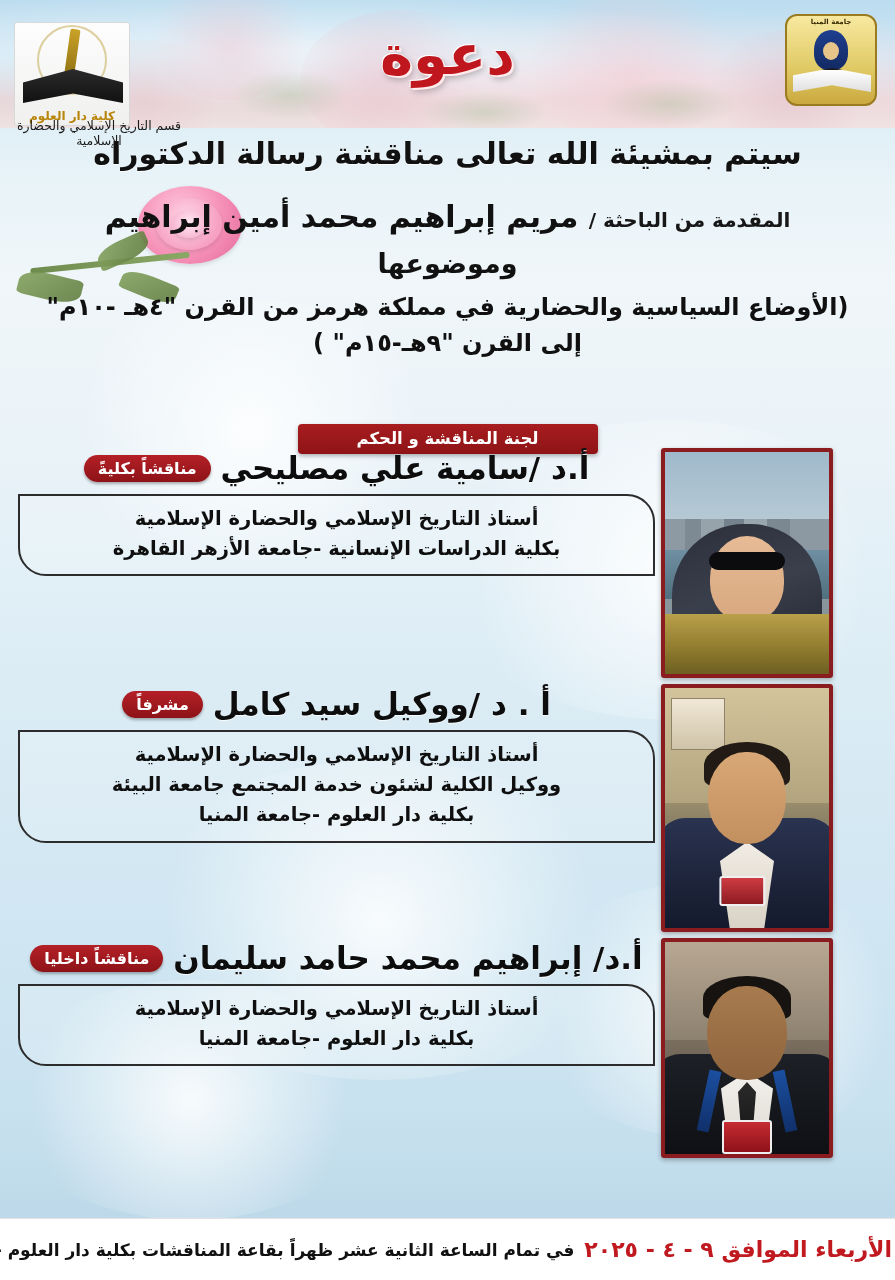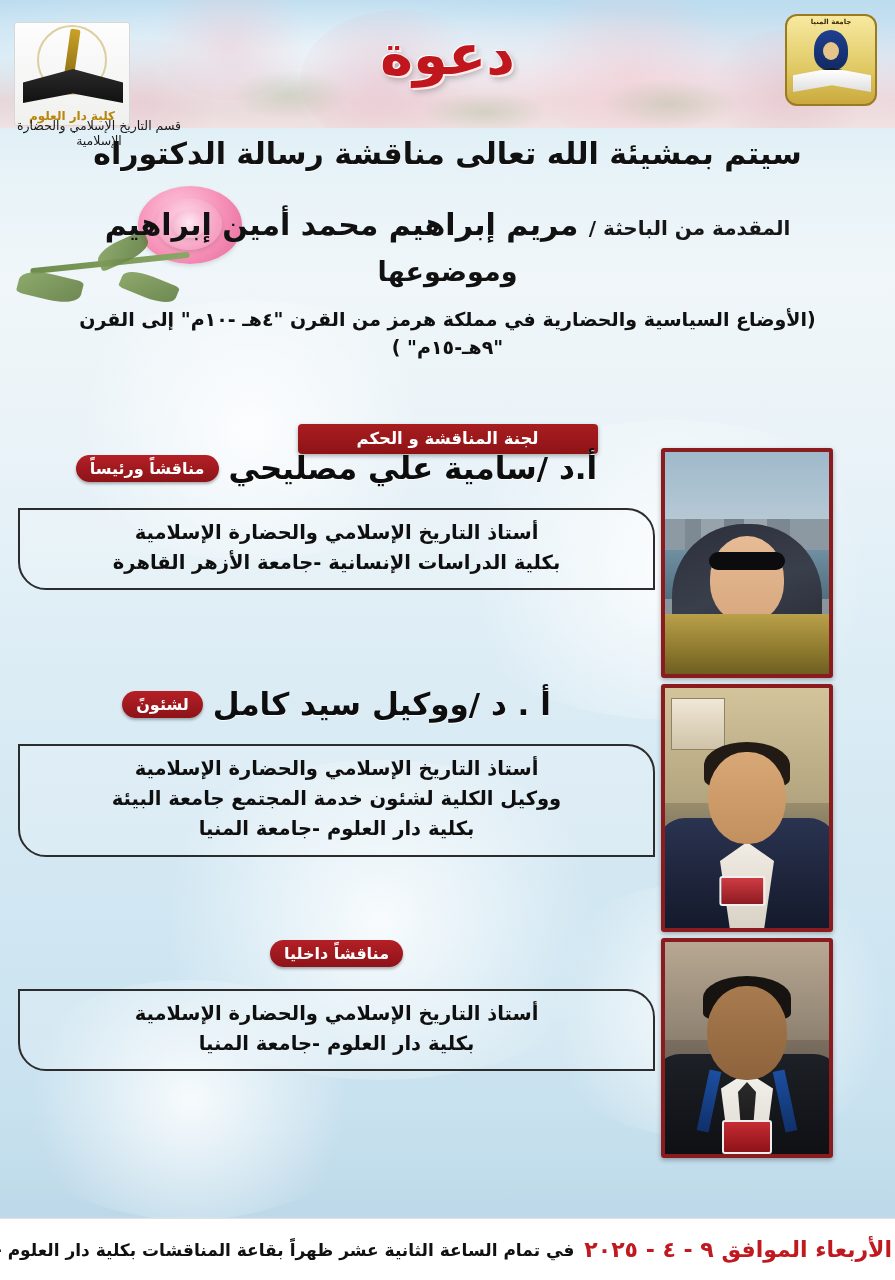--- a/index.html
+++ b/index.html
@@ -229,40 +229,40 @@
   }
   .h-line1 {
     font-size: 30px;
     font-weight: bold;
     color: #111111;
     line-height: 1.35;
     text-shadow: 0 1px 0 rgba(255,255,255,.8);
     font-family: "DejaVu Sans", sans-serif;
   }
   .h-line2 {
-    margin-top: 30px;
+    margin-top: 22px;
     font-size: 30px;
     font-weight: bold;
     color: #111111;
     line-height: 1.3;
   }
   .h-presented {
     font-size: 20px;
     color: #171717;
     font-weight: bold;
   }
   .h-line3 {
     margin-top: 12px;
     font-size: 27px;
     font-weight: bold;
     color: #111111;
   }
   .h-topic {
-    margin-top: 18px;
-    font-size: 19px;
+    margin-top: 10px;
+    font-size: 24px;
     font-weight: bold;
     color: #101010;
     line-height: 1.5;
     padding: 0 10px;
   }
 
   
   .committee-badge {
     position: absolute;
     left: 50%;
@@ -386,21 +386,21 @@
     color: #ffffff;
     font-size: 16px;
     font-weight: bold;
     padding: 4px 14px;
     border-radius: 14px;
     background: linear-gradient(180deg,#b42026 0%, #8d1318 100%);
     white-space: nowrap;
     box-shadow: 0 2px 3px rgba(0,0,0,.3);
   }
   .m-details {
-    margin-top: 22px;
+    margin-top: 8px;
     border: 2px solid #2c2c2c;
     border-radius: 0 28px 0 28px;
     padding: 8px 14px 10px;
     background: rgba(255,255,255,0.20);
   }
   .m-details .d {
     font-size: 19.5px;
     font-weight: bold;
     color: #0f0f0f;
     line-height: 1.55;
@@ -498,21 +498,21 @@
       <div class="city"></div>
       <div class="sea"></div>
       <div class="hijab"></div>
       <div class="face"></div>
       <div class="glasses"></div>
       <div class="scarf"></div>
     </div>
     <div class="m-text">
       <div class="m-name-row">
         <div class="m-name">أ.د /سامية علي مصليحي</div>
-        <div class="m-role">مناقشاً ورئيساً</div>
+        <div class="m-role">مناقشاً بكليةً</div>
       </div>
       <div class="m-details">
         <div class="d">أستاذ  التاريخ الإسلامي والحضارة الإسلامية</div>
         <div class="d">بكلية الدراسات الإنسانية -جامعة الأزهر القاهرة</div>
       </div>
     </div>
   </div>
 
   <div class="member m2">
     <div class="photo-frame ph2">
@@ -520,21 +520,21 @@
       <div class="poster2"></div>
       <div class="body"></div>
       <div class="shirt"></div>
       <div class="badge2"></div>
       <div class="hair"></div>
       <div class="head"></div>
     </div>
     <div class="m-text">
       <div class="m-name-row">
         <div class="m-name">أ . د /ووكيل سيد كامل</div>
-        <div class="m-role">لشئونً</div>
+        <div class="m-role">مشرفاً</div>
       </div>
       <div class="m-details">
         <div class="d">أستاذ  التاريخ الإسلامي والحضارة الإسلامية</div>
         <div class="d">ووكيل الكلية لشئون خدمة المجتمع جامعة البيئة</div>
         <div class="d">بكلية دار العلوم -جامعة المنيا</div>
       </div>
     </div>
   </div>
 
   <div class="member m3">
@@ -544,20 +544,21 @@
       <div class="shirt"></div>
       <div class="tie"></div>
       <div class="lanyard-l"></div>
       <div class="lanyard-r"></div>
       <div class="card"></div>
       <div class="hair"></div>
       <div class="head"></div>
     </div>
     <div class="m-text">
       <div class="m-name-row">
+        <div class="m-name">أ.د/  إبراهيم محمد حامد سليمان</div>
         <div class="m-role">مناقشاً داخليا</div>
       </div>
       <div class="m-details">
         <div class="d">أستاذ التاريخ الإسلامي والحضارة الإسلامية</div>
         <div class="d">بكلية دار العلوم -جامعة المنيا</div>
       </div>
     </div>
   </div>
 
   <div class="footer-bar">

